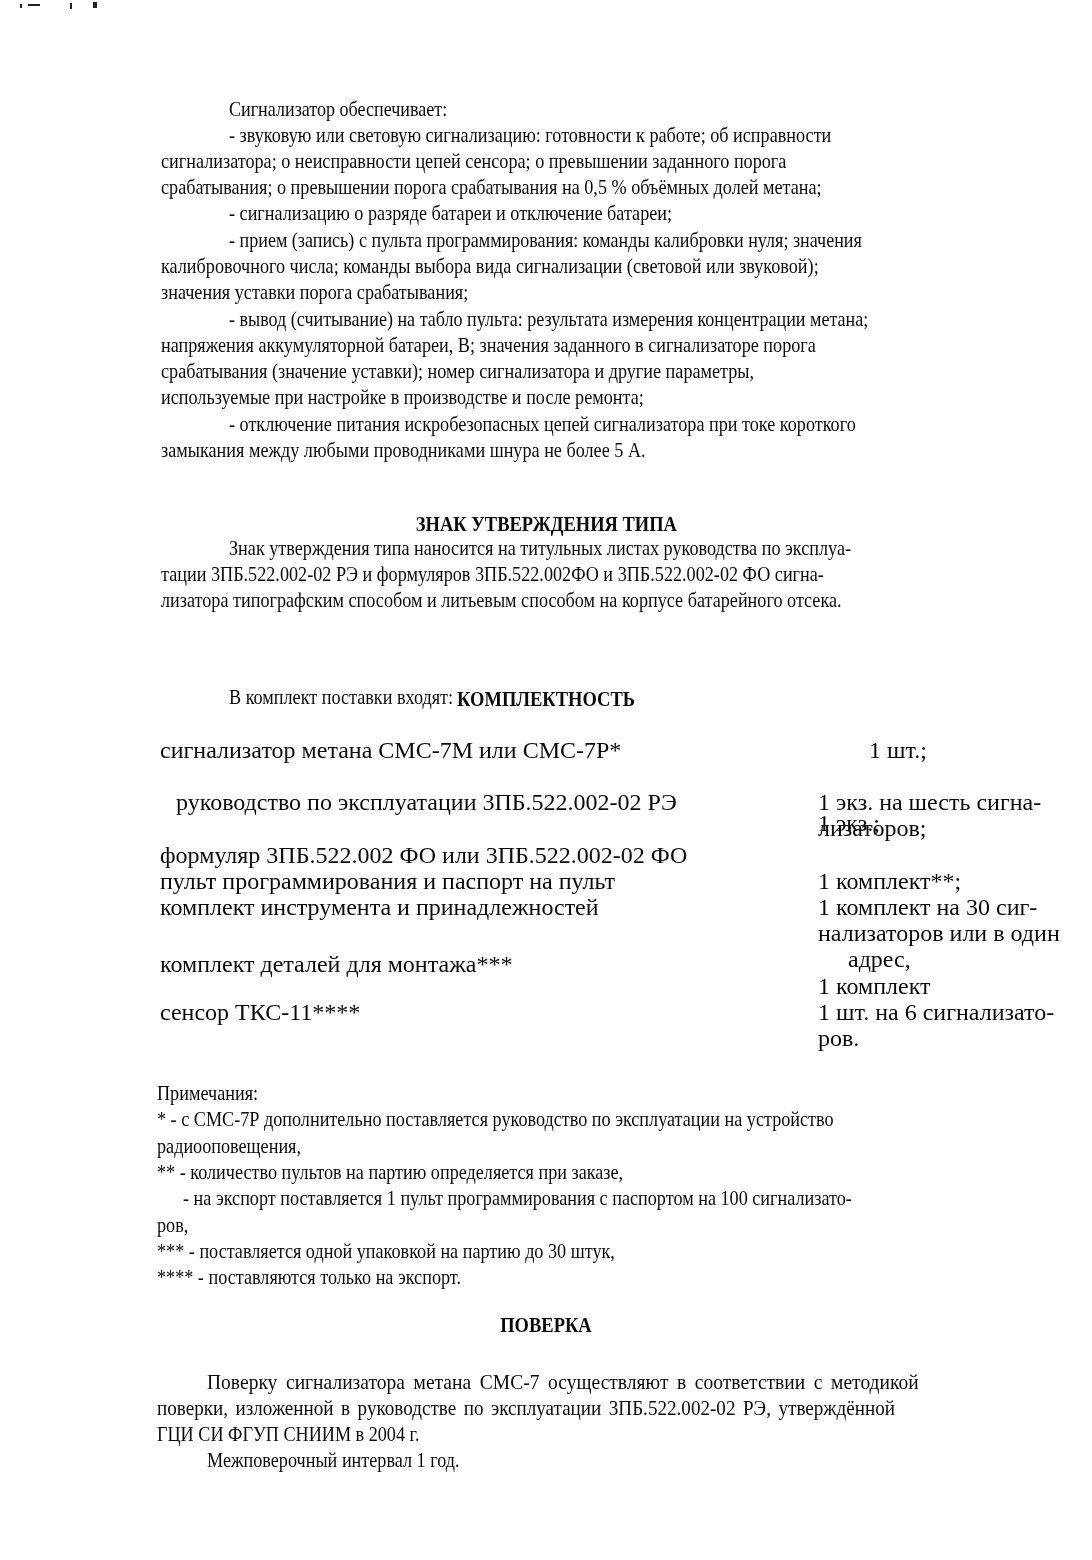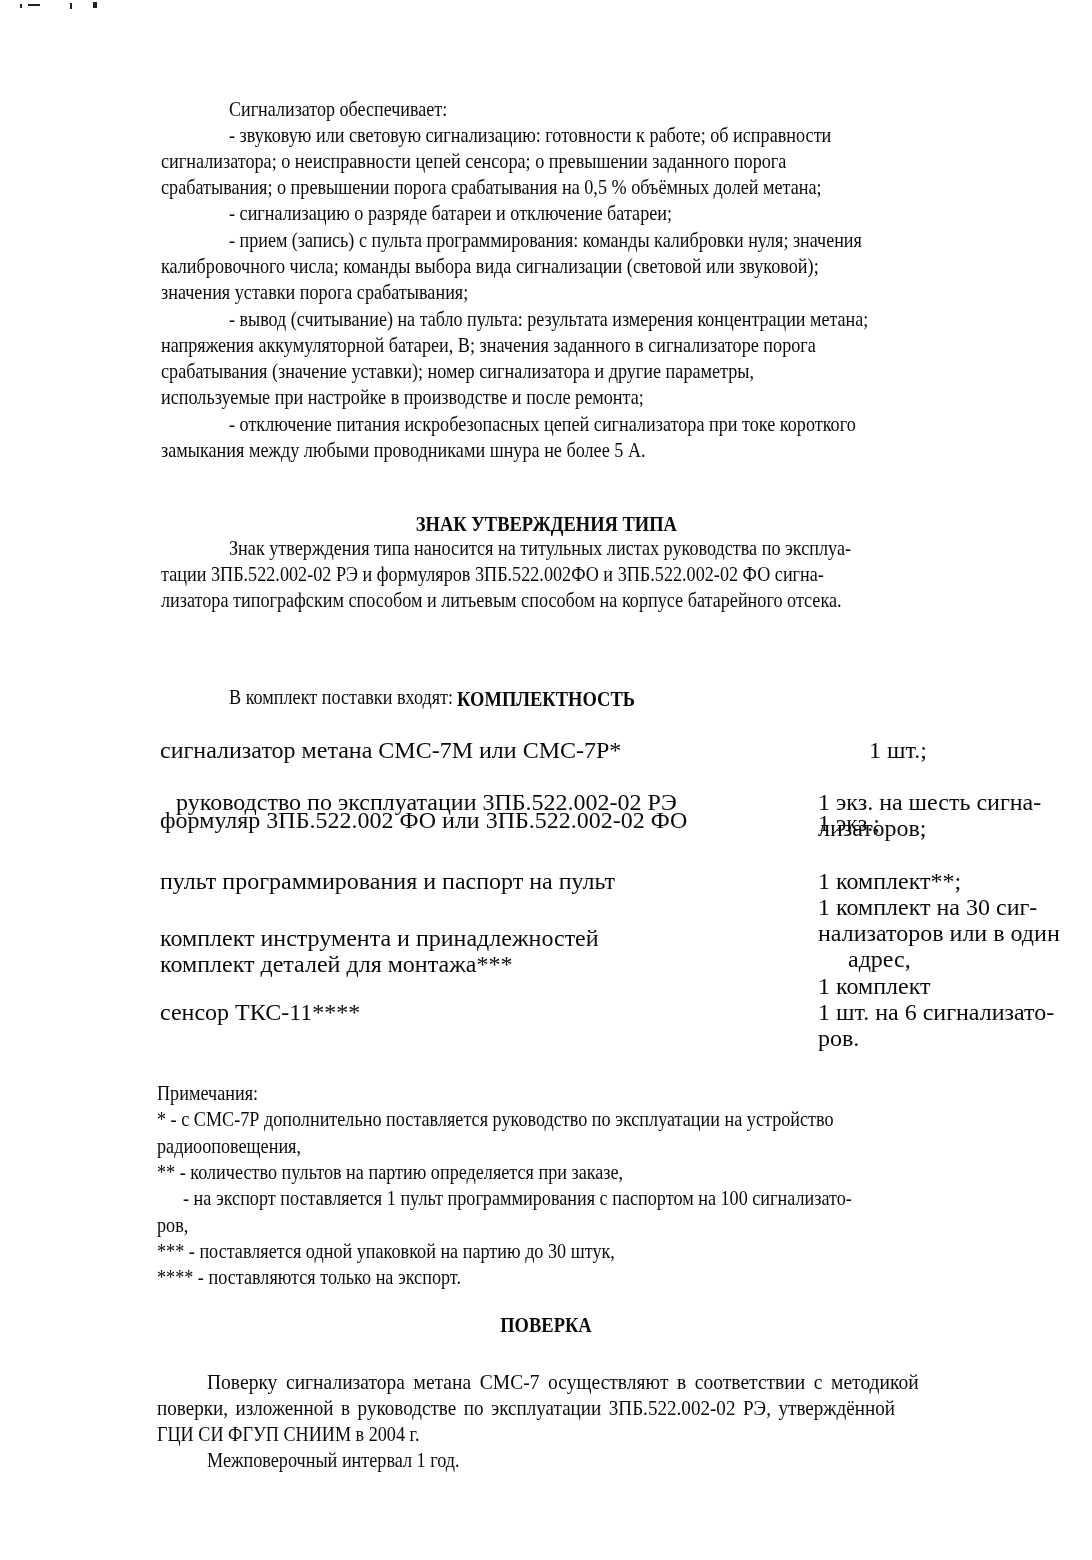--- a/index.html
+++ b/index.html
@@ -62,27 +62,27 @@
 </div>
 <div class="line cond" style="left:229px;top:684px;transform:scaleX(0.865);">В комплект поставки входят:</div>
 
 <div class="wide" style="left:160px;top:737px;">сигнализатор метана СМС-7М или СМС-7Р*</div>
 <div class="wide" style="left:856px;top:737px;margin-left:13px;">1 шт.;</div>
 
 <div class="wide" style="left:160px;top:789px;margin-left:16px;">руководство по эксплуатации 3ПБ.522.002-02 РЭ</div>
 <div class="wide" style="left:818px;top:789px;">1 экз. на шесть сигна-</div>
 <div class="wide" style="left:818px;top:815px;">лизаторов;</div>
 
-<div class="wide" style="left:160px;top:807px;">формуляр 3ПБ.522.002 ФО или 3ПБ.522.002-02 ФО</div>
+<div class="wide" style="left:160px;top:842px;">формуляр 3ПБ.522.002 ФО или 3ПБ.522.002-02 ФО</div>
 <div class="wide" style="left:818px;top:810px;">1 экз.;</div>
 
 <div class="wide" style="left:160px;top:868px;">пульт программирования  и паспорт на пульт</div>
 <div class="wide" style="left:818px;top:868px;">1 комплект**;</div>
 
-<div class="wide" style="left:160px;top:894px;margin-top:31px;">комплект инструмента и принадлежностей</div>
+<div class="wide" style="left:160px;top:894px;">комплект инструмента и принадлежностей</div>
 <div class="wide" style="left:818px;top:894px;">1 комплект на 30 сиг-</div>
 <div class="wide" style="left:818px;top:920px;">нализаторов или в один</div>
 <div class="wide" style="left:848px;top:946px;">адрес,</div>
 
 <div class="wide" style="left:160px;top:951px;">комплект деталей для монтажа***</div>
 <div class="wide" style="left:818px;top:973px;">1 комплект</div>
 
 <div class="wide" style="left:160px;top:999px;">сенсор ТКС-11****</div>
 <div class="wide" style="left:818px;top:999px;">1 шт. на 6 сигнализато-</div>
 <div class="wide" style="left:818px;top:1025px;">ров.</div>

